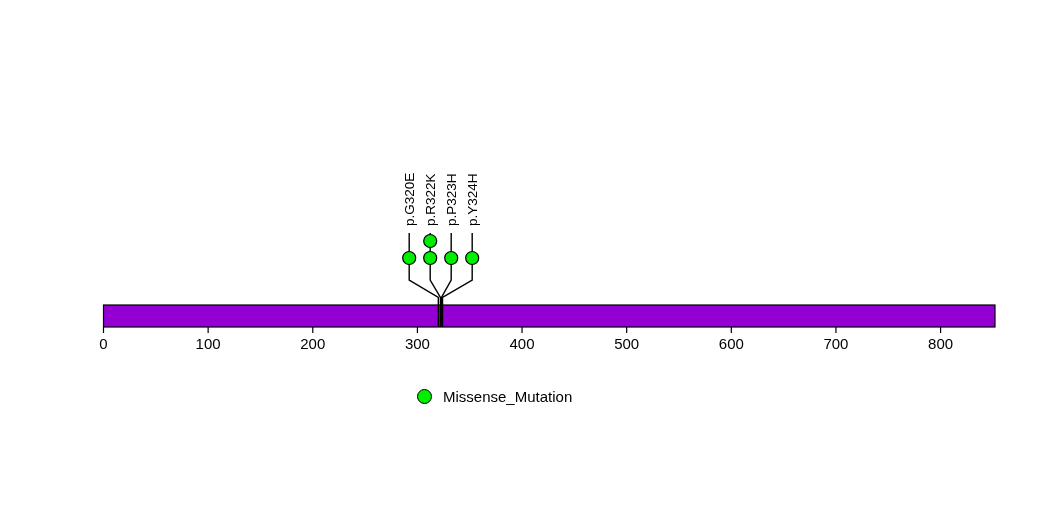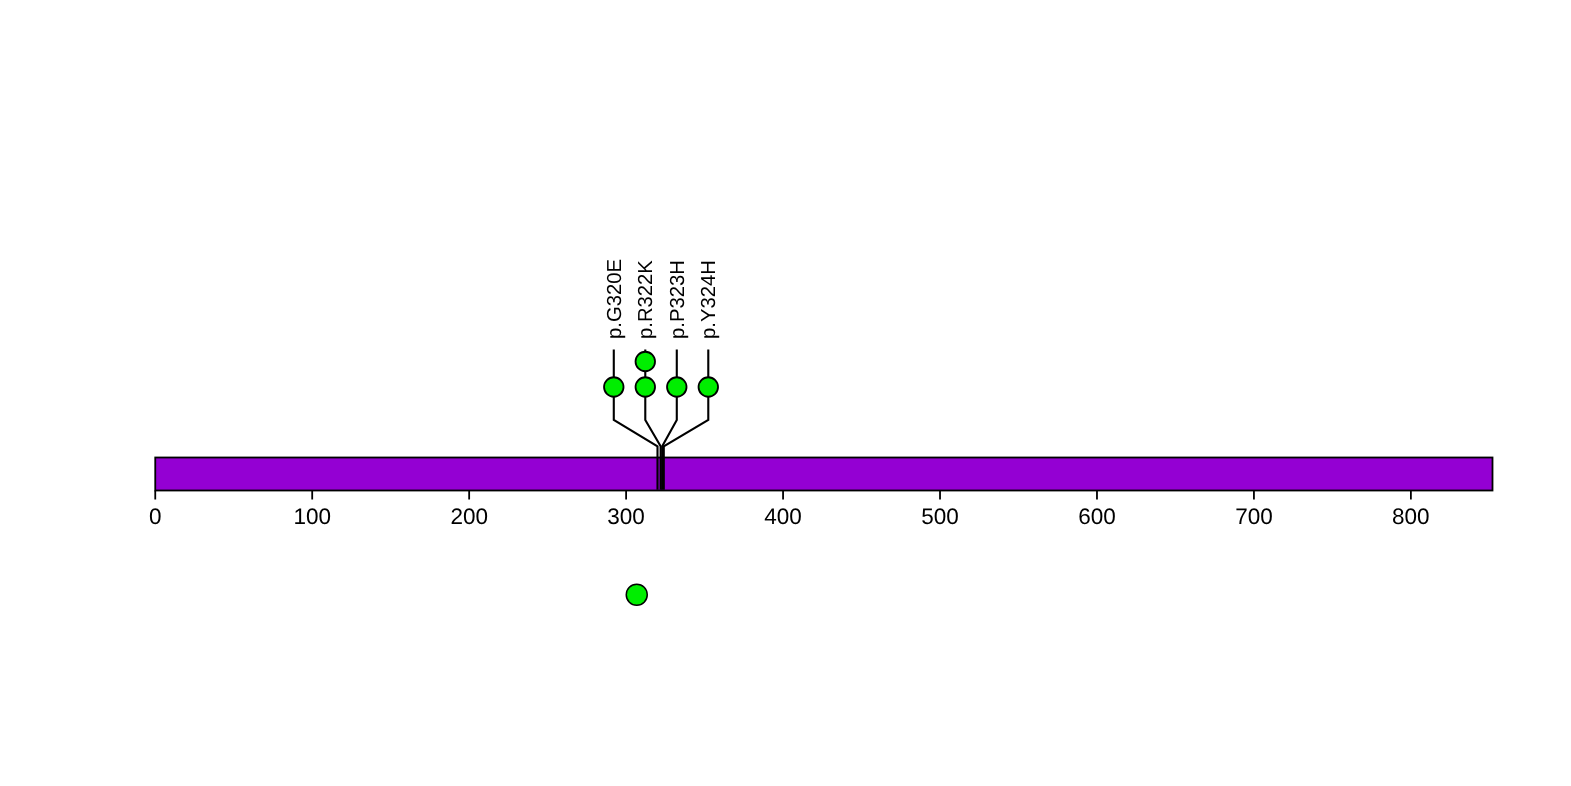--- a/index.html
+++ b/index.html
@@ -72,14 +72,15 @@
       <path d="M 451.18999413145536 233 L 451.18999413145536 280 L 441.47476525821594 297.5 L 441.47476525821594 326.5" fill="none" stroke="#000000" stroke-width="1.4"></path>
       <circle cx="451.18999413145536" cy="258" r="6.5" fill="#00EE00" stroke="#000" stroke-width="1.2"></circle>
       <text transform="translate(451.18999413145536, 226) rotate(-90)" text-anchor="start" dominant-baseline="central" font-size="13.5">p.P323H</text>
       <path d="M 472.18999413145536 233 L 472.18999413145536 280 L 442.52112676056333 297.5 L 442.52112676056333 326.5" fill="none" stroke="#000000" stroke-width="1.4"></path>
       <circle cx="472.18999413145536" cy="258" r="6.5" fill="#00EE00" stroke="#000" stroke-width="1.2"></circle>
       <text transform="translate(472.18999413145536, 226) rotate(-90)" text-anchor="start" dominant-baseline="central" font-size="13.5">p.Y324H</text>
     </svg>
 
   <div class="legend">
     <span class="legend-dot" id="legend-dot" style="background: rgb(0, 238, 0);"></span>
+    <span class="legend-label">Missense_Mutation</span>
   </div>
 </div>
 
 </body></html>

